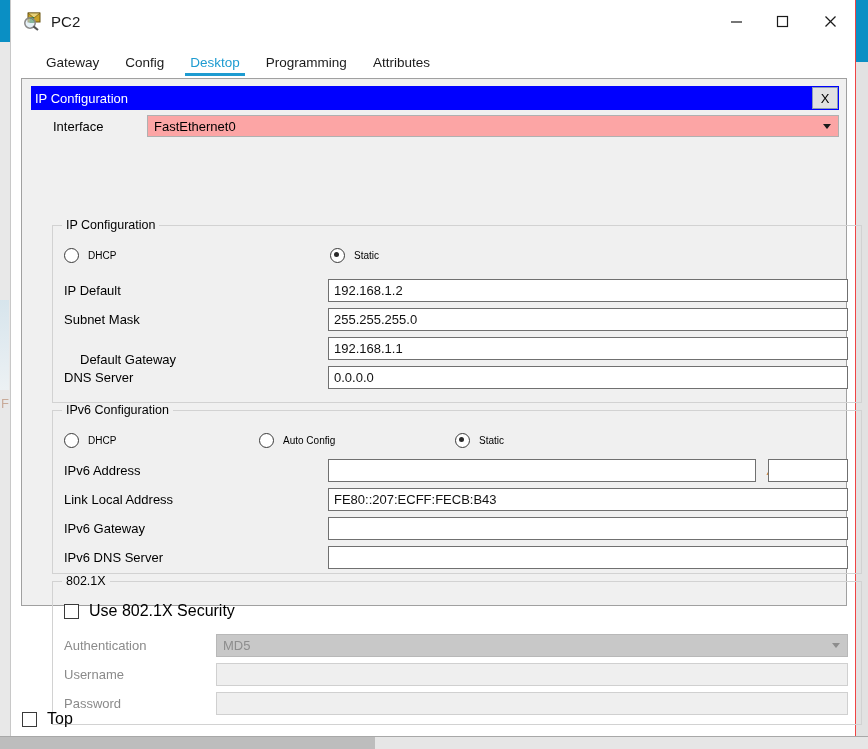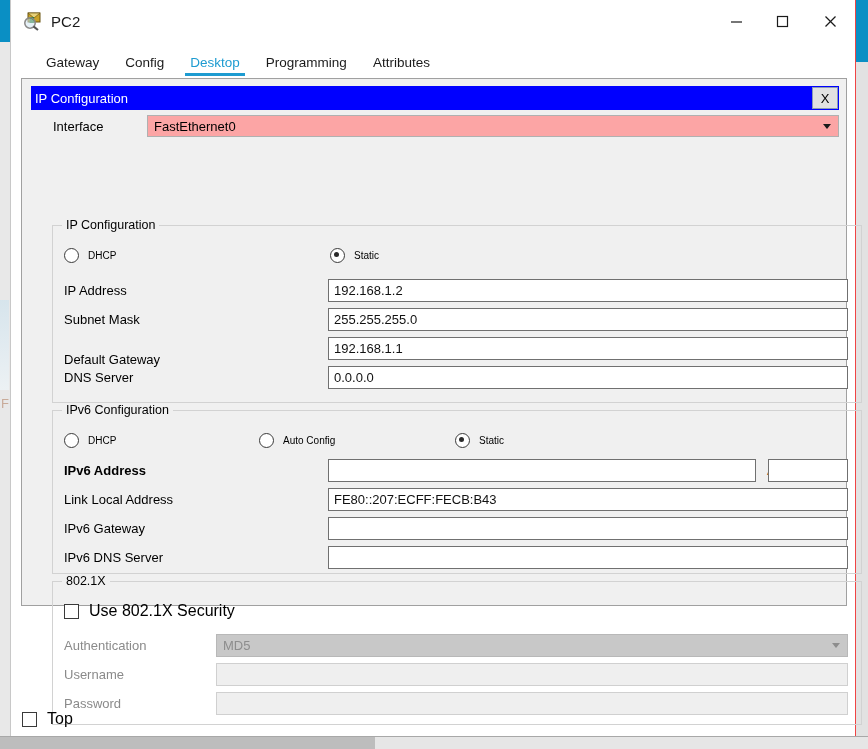--- a/index.html
+++ b/index.html
@@ -432,29 +432,29 @@
           <span class="dot"></span>
           <span class="rlabel">DHCP</span>
         </div>
         <div class="radio checked" style="position:absolute;left:277px;">
           <span class="dot"></span>
           <span class="rlabel">Static</span>
         </div>
       </div>
 
       <div class="field-row" style="top:53px;">
-        <div class="flabel" style="position:absolute;left:11px;">IP Address</div>
+        <div class="flabel" style="position:absolute;left:11px;">IP Default</div>
         <div class="input" style="position:absolute;left:275px;width:520px;">192.168.1.2</div>
       </div>
       <div class="field-row" style="top:82px;">
         <div class="flabel" style="position:absolute;left:11px;">Subnet Mask</div>
         <div class="input" style="position:absolute;left:275px;width:520px;">255.255.255.0</div>
       </div>
       <div class="field-row" style="top:111px;">
-        <div class="flabel" style="position:absolute;left:11px;margin-top:22px;">Default Gateway</div>
+        <div class="flabel" style="position:absolute;left:27px;margin-top:22px;">Default Gateway</div>
         <div class="input" style="position:absolute;left:275px;width:520px;">192.168.1.1</div>
       </div>
       <div class="field-row" style="top:140px;">
         <div class="flabel" style="position:absolute;left:11px;">DNS Server</div>
         <div class="input" style="position:absolute;left:275px;width:520px;">0.0.0.0</div>
       </div>
     </div>
 
     <div class="group" id="group-ipv6">
       <div class="group-title">IPv6 Configuration</div>
@@ -467,21 +467,21 @@
         <div class="radio" style="position:absolute;left:206px;">
           <span class="dot"></span>
           <span class="rlabel">Auto Config</span>
         </div>
         <div class="radio checked" style="position:absolute;left:402px;">
           <span class="dot"></span>
           <span class="rlabel">Static</span>
         </div>
       </div>
 
-      <div class="field-row" style="top:48px;font-weight:bold;">
+      <div class="field-row" style="top:48px;">
         <div class="flabel" style="position:absolute;left:11px;">IPv6 Address</div>
         <div class="input" style="position:absolute;left:275px;width:428px;"></div>
         <div class="slash" style="position:absolute;left:703px;">/</div>
         <div class="input" style="position:absolute;left:715px;width:80px;"></div>
       </div>
       <div class="field-row" style="top:77px;">
         <div class="flabel" style="position:absolute;left:11px;">Link Local Address</div>
         <div class="input" style="position:absolute;left:275px;width:520px;">FE80::207:ECFF:FECB:B43</div>
       </div>
       <div class="field-row" style="top:106px;">

